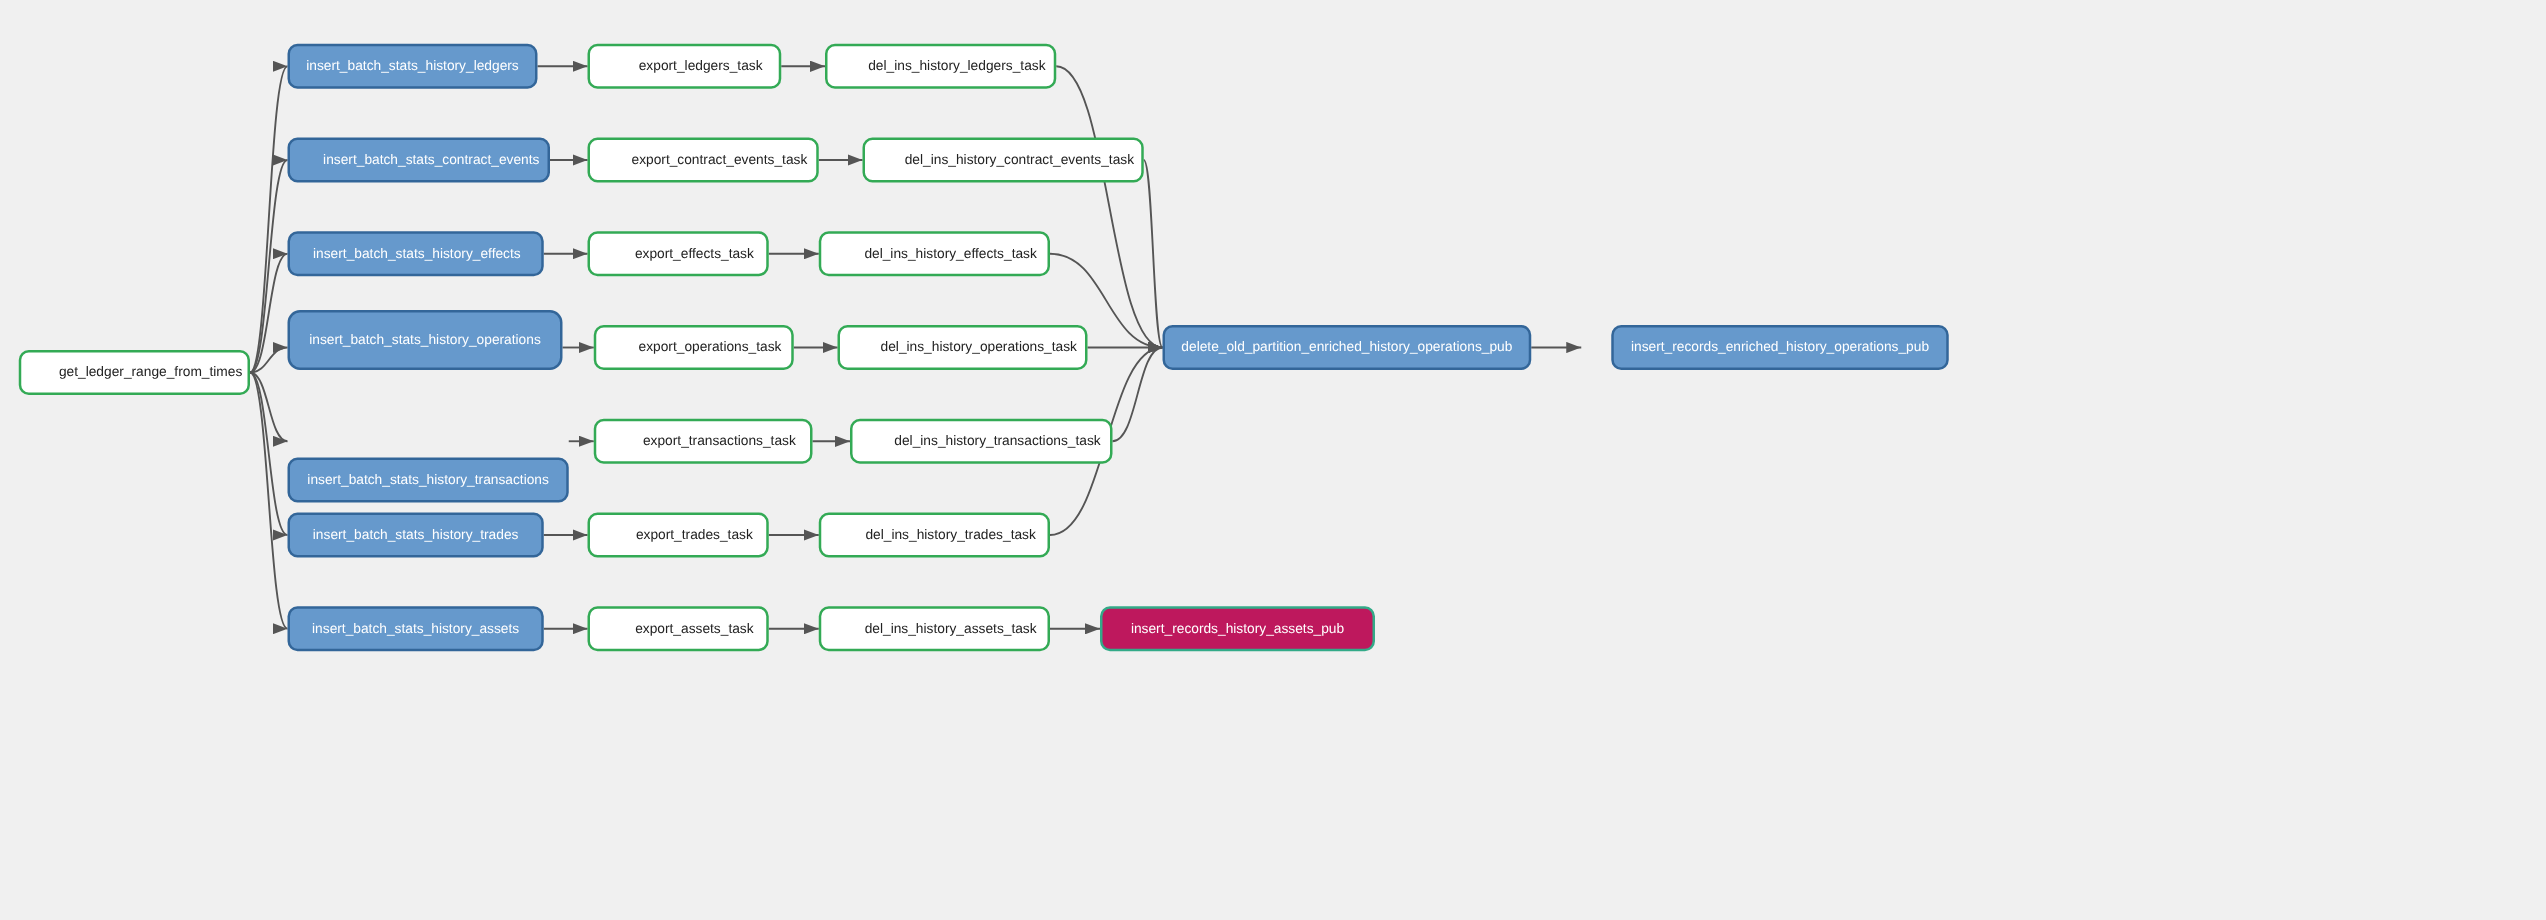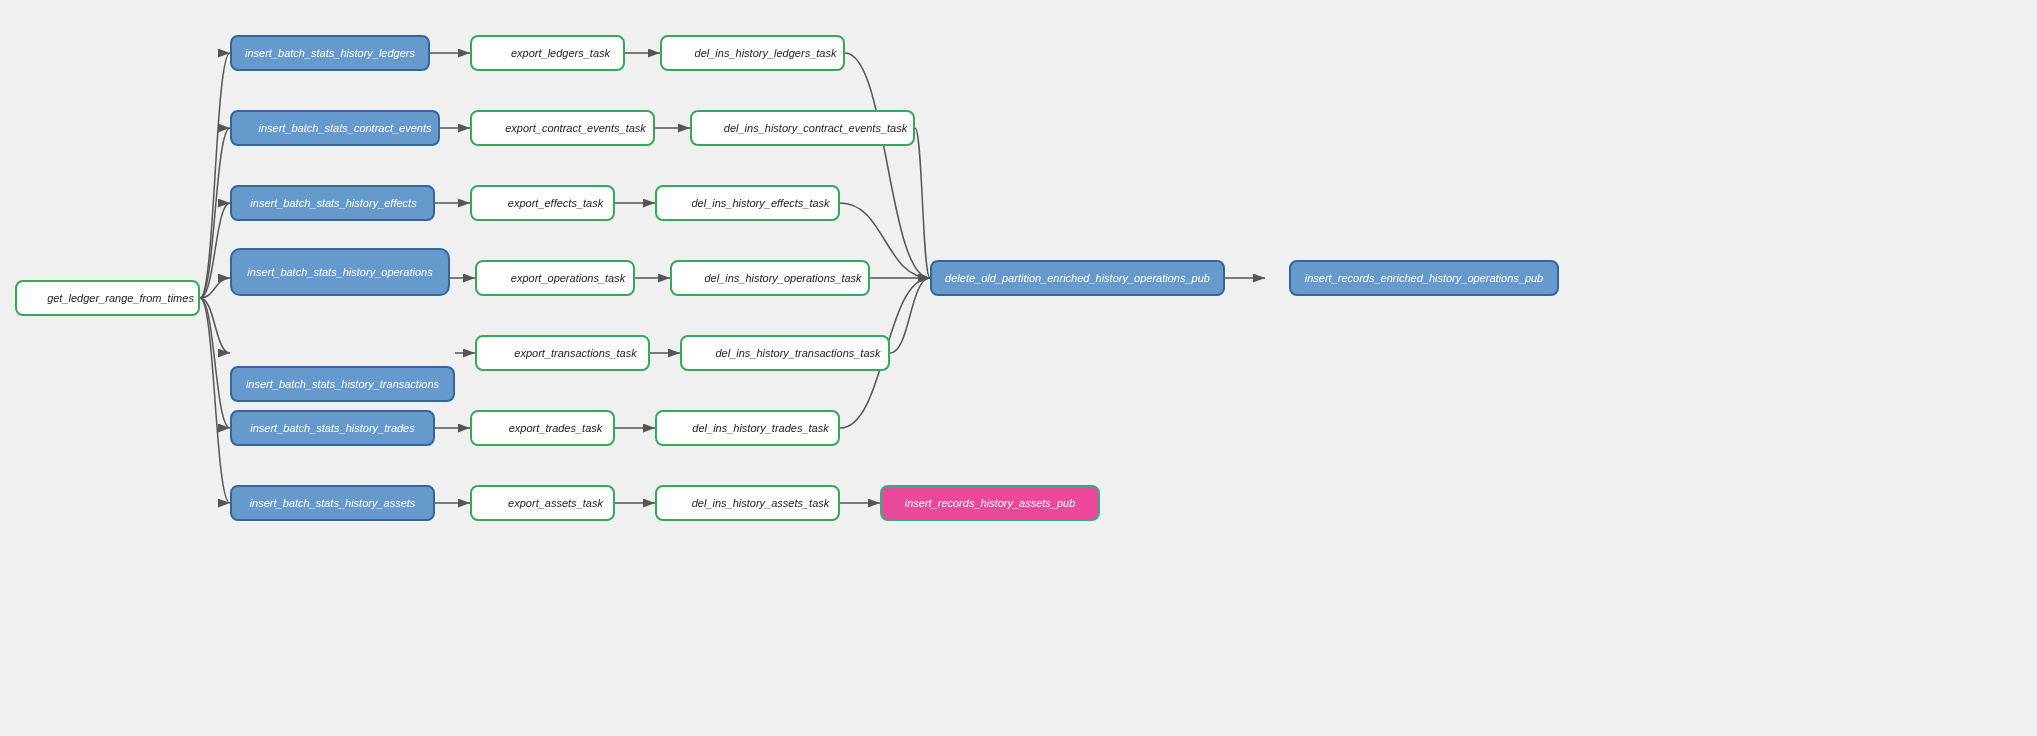--- a/index.html
+++ b/index.html
@@ -30,35 +30,34 @@
       padding: 7px 10px;
       font-size: 11px;
       font-weight: normal;
       white-space: nowrap;
       text-align: left;
       border: 2px solid;
       cursor: pointer;
       display: flex;
       align-items: center;
       justify-content: center;
-      font-style: italic;
     }
     .node-blue {
       background: #6699cc;
       border-color: #336699;
       color: #fff;
     }
     .node-green {
       background: #ffffff;
       border-color: #33aa55;
       color: #222;
       padding-left: 36px;
     }
     .node-teal {
-      background: #ec4899;
+      background: #be185d;
       border-color: #33aa88;
       color: #fff;
     }
   </style>
 </head>
 <body>
 
 <div id="dag-container">
   <svg id="arrows">
       <defs>

